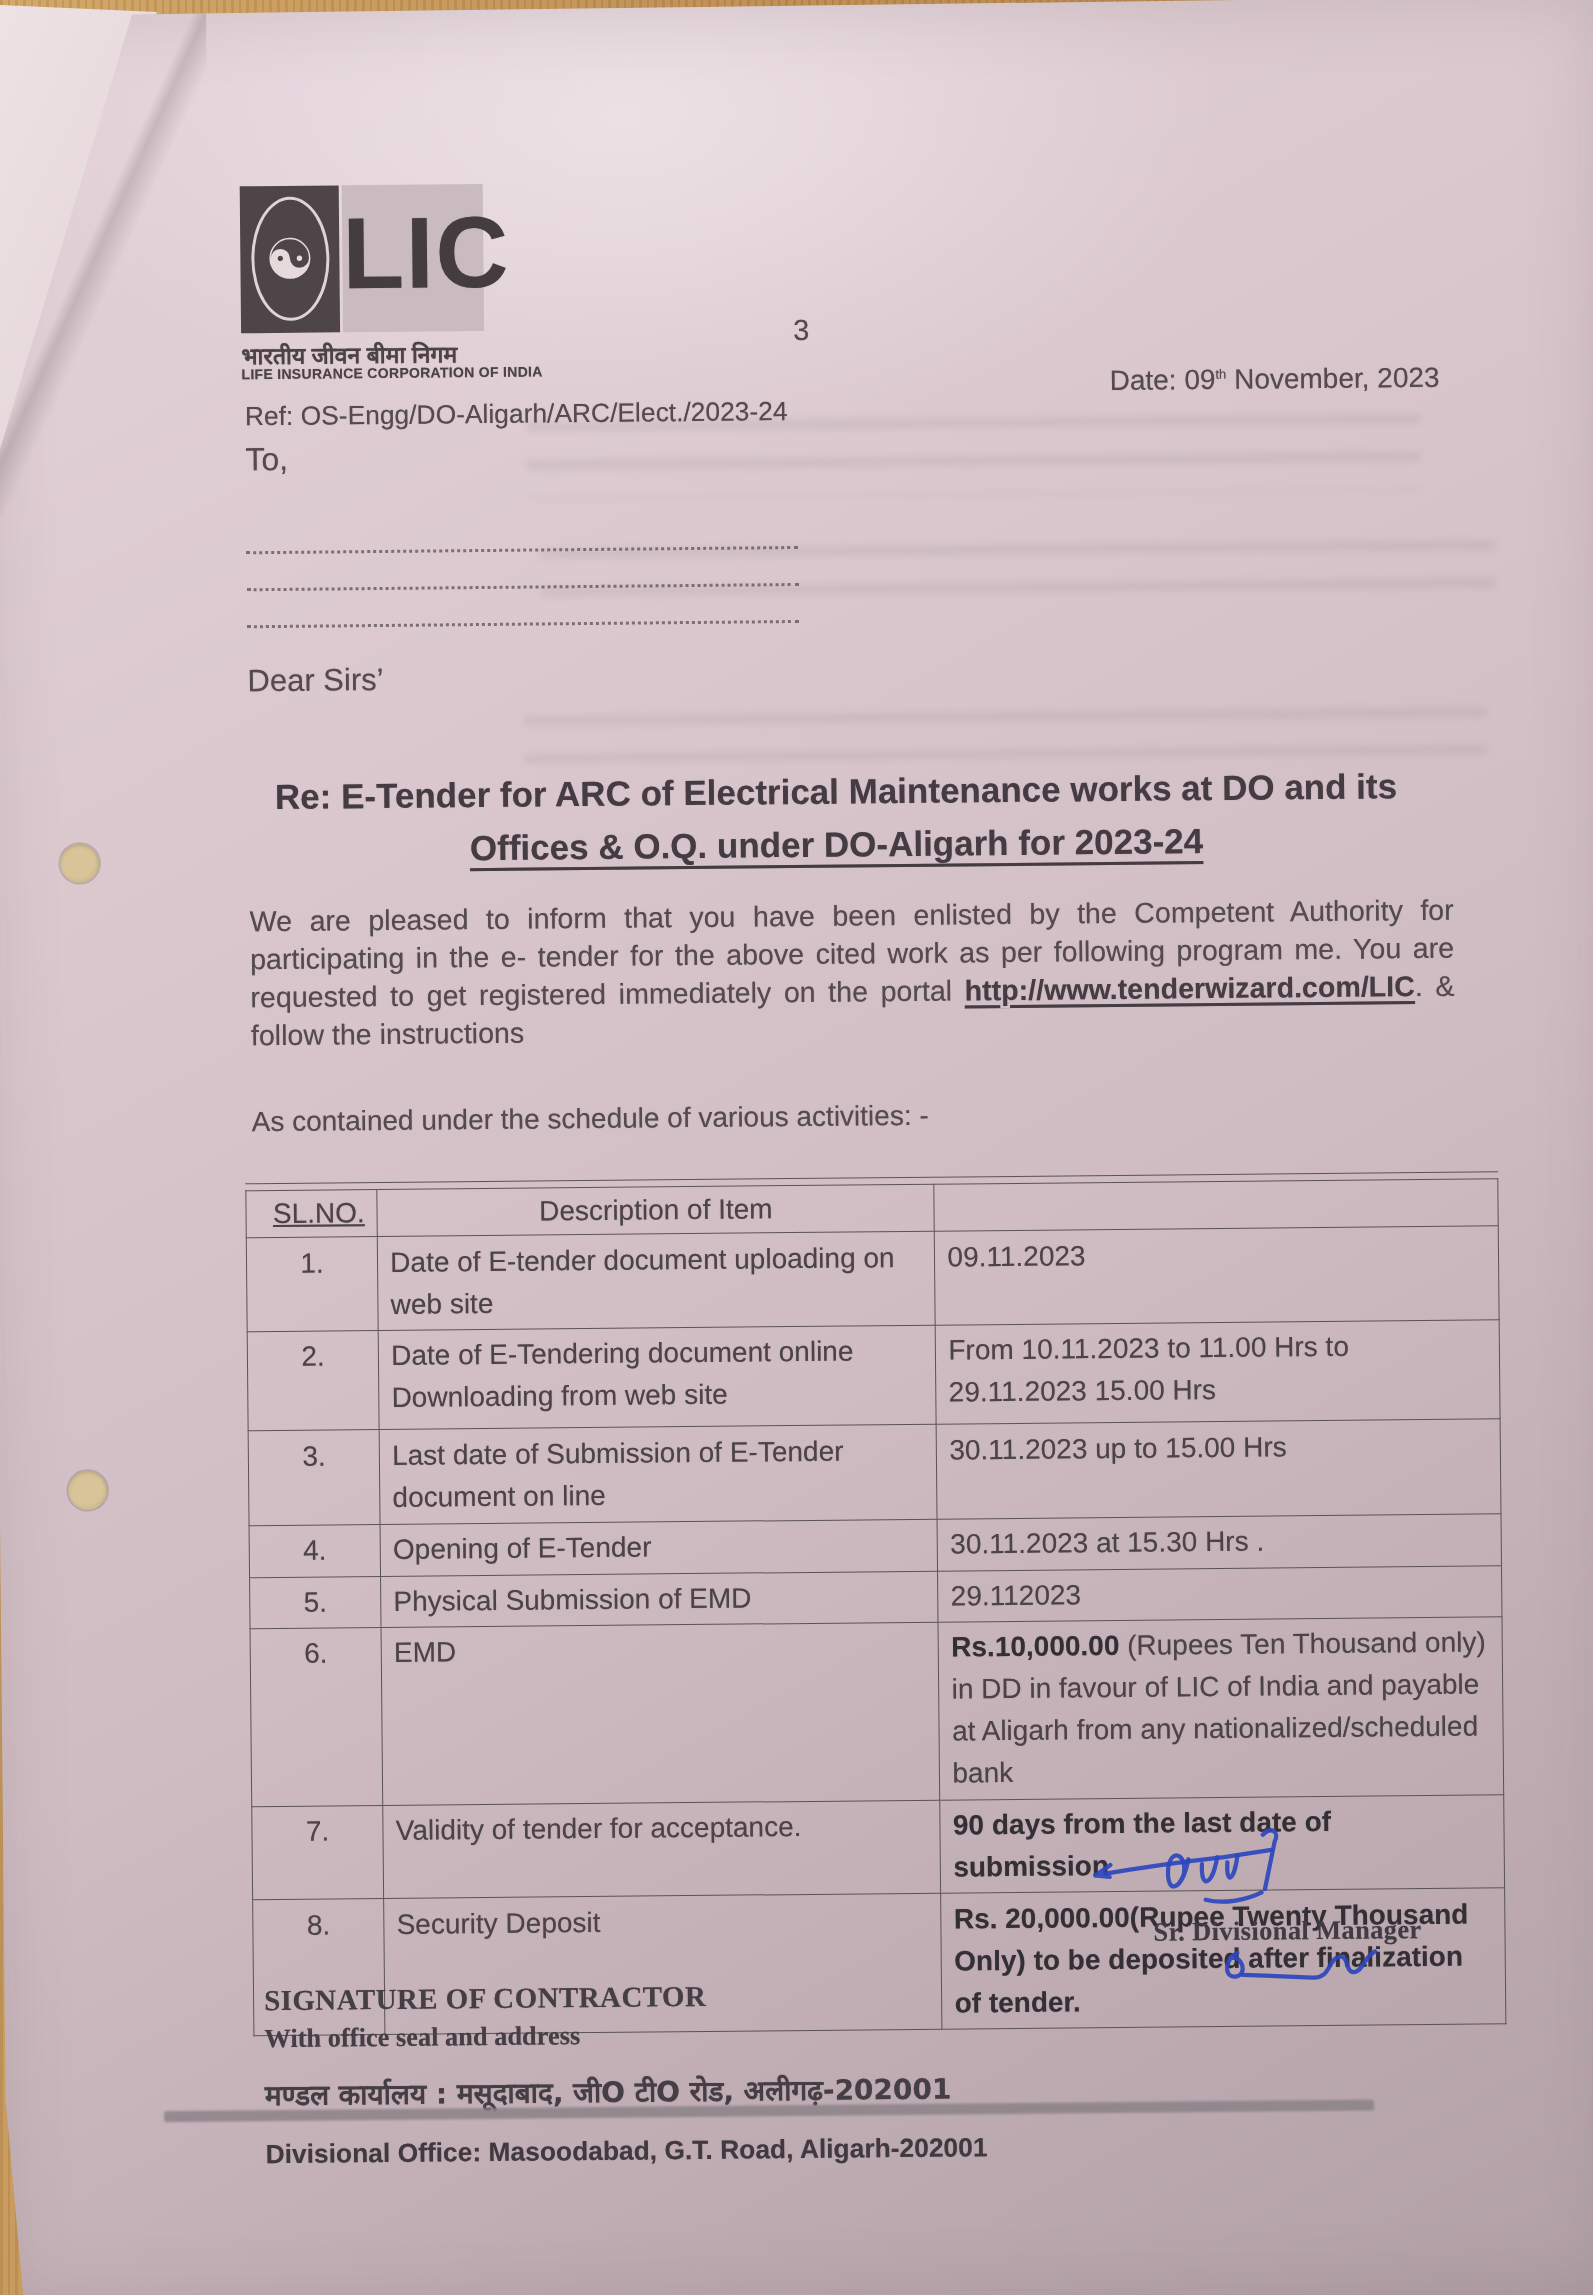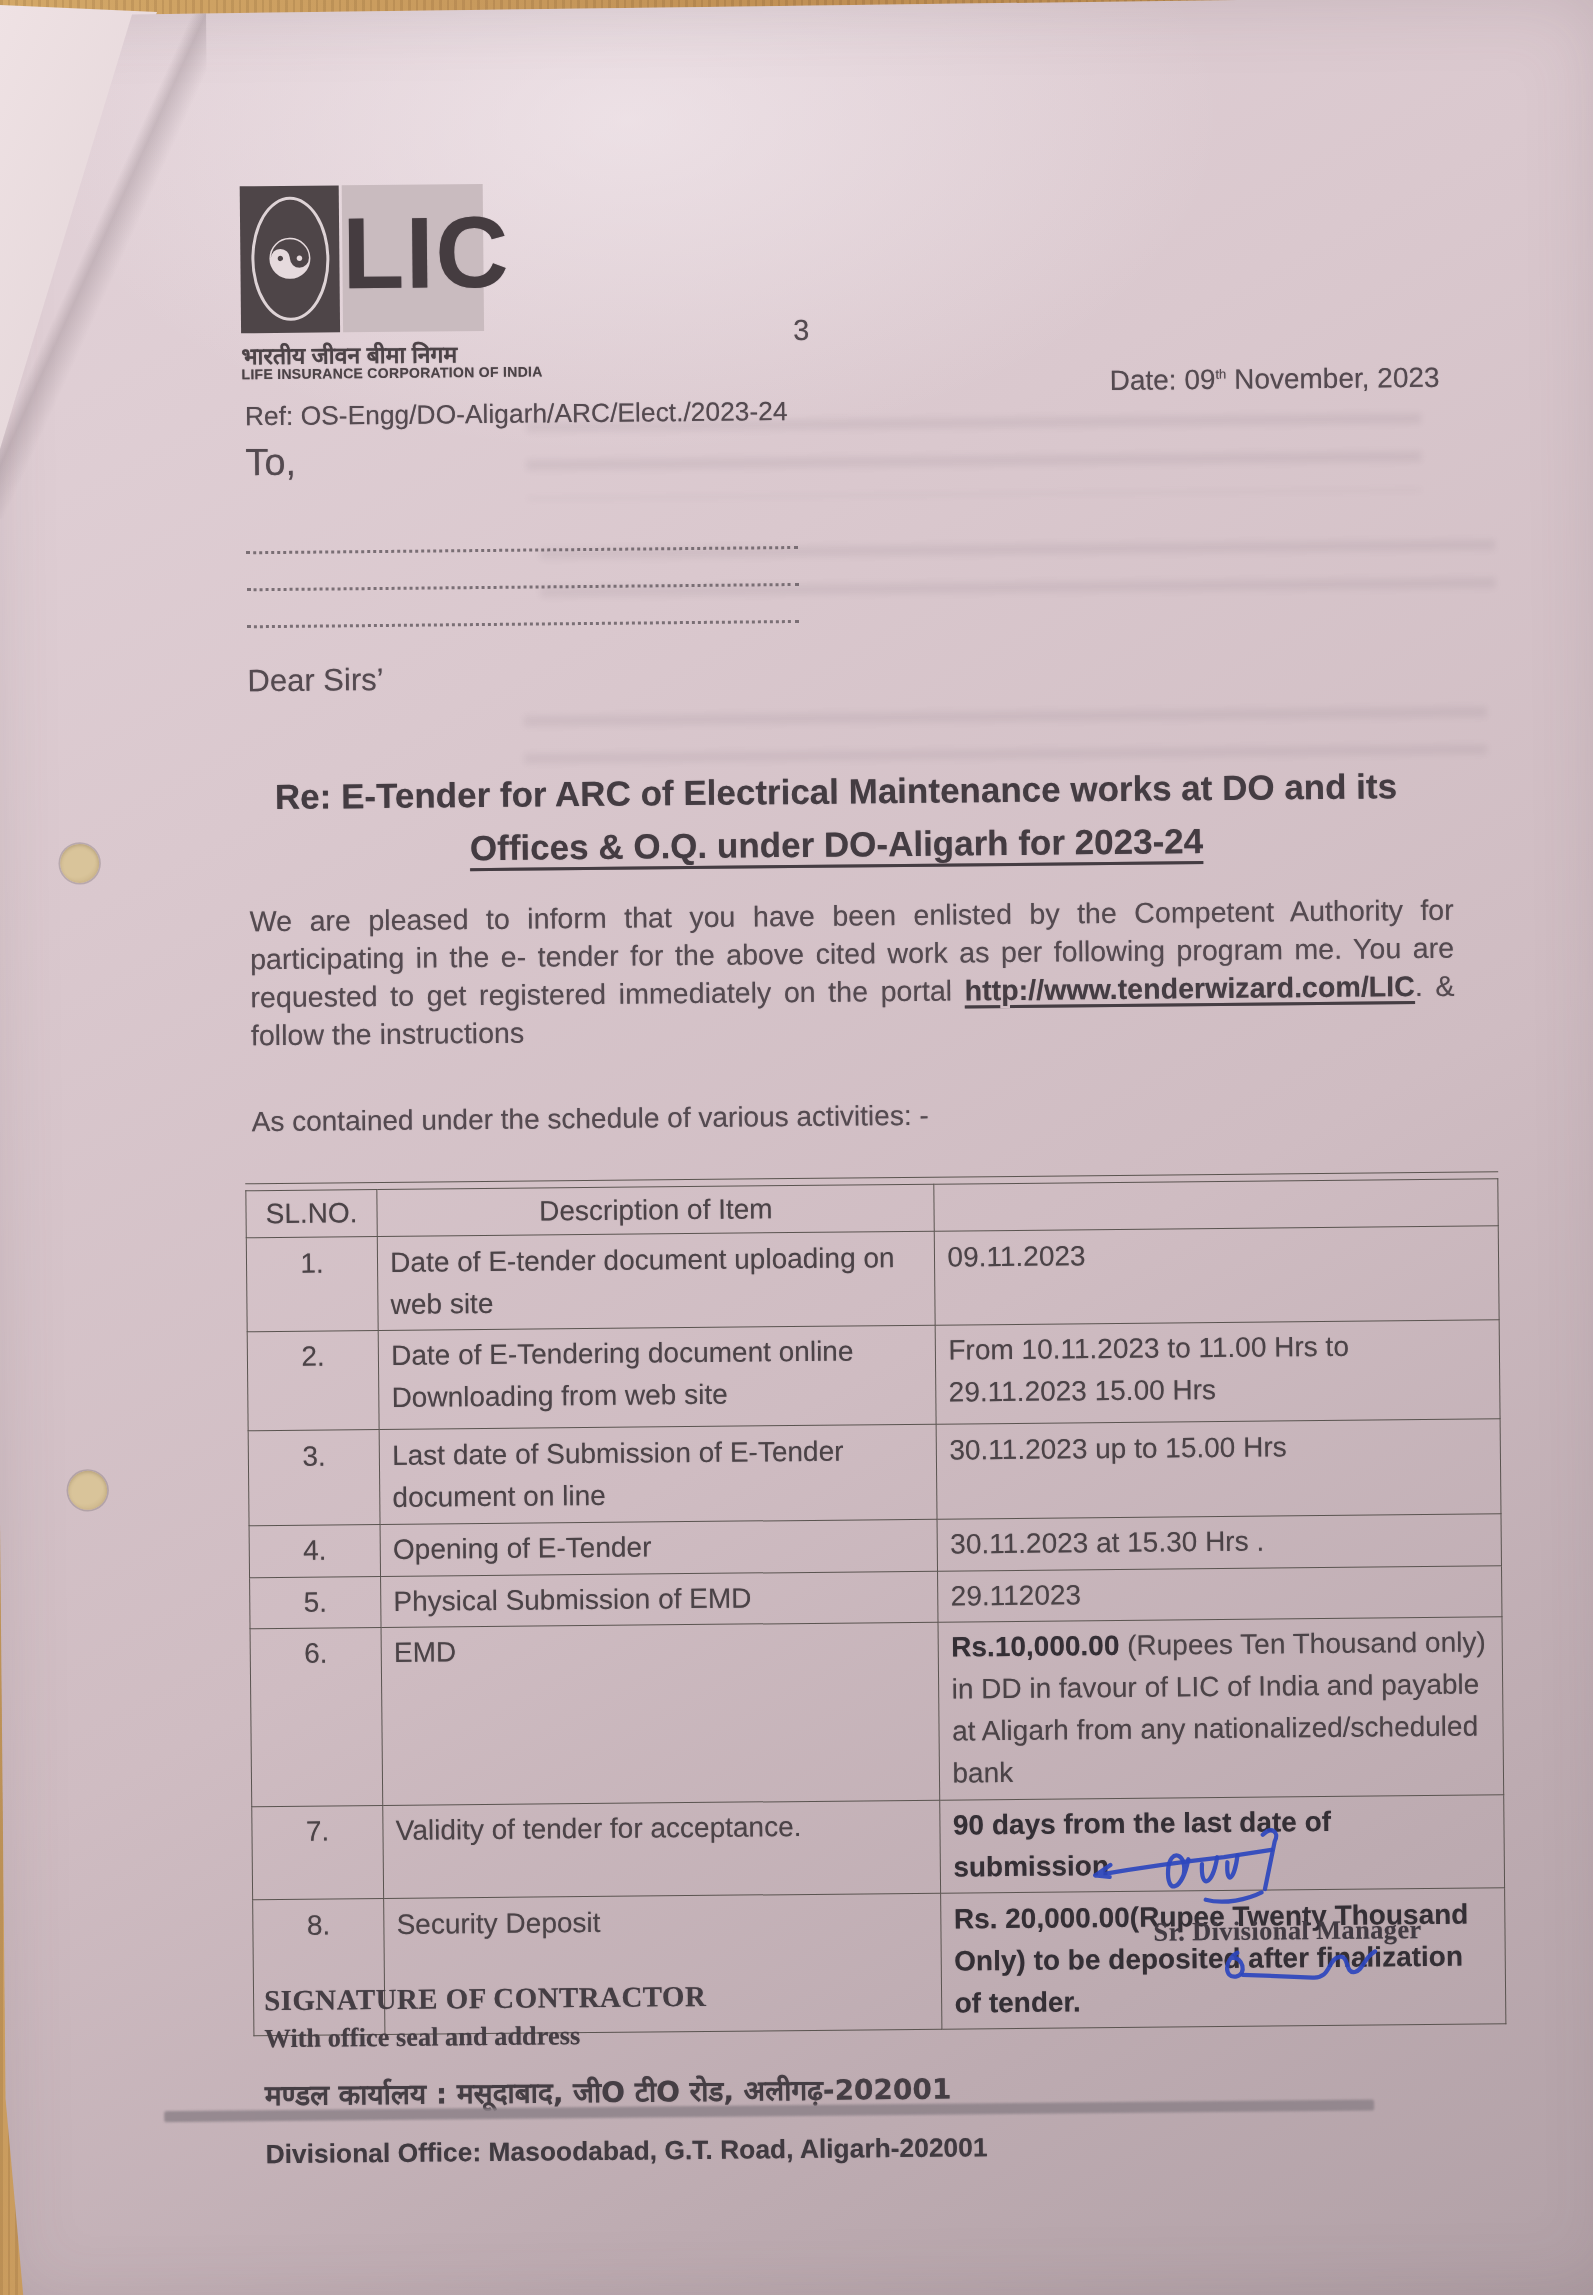--- a/index.html
+++ b/index.html
@@ -46,21 +46,21 @@
     font-family:"Liberation Sans", sans-serif;letter-spacing:1.7px;
   }
   .logo-hindi{left:249px;top:334px;font-weight:700;font-size:23px;color:#4c4347;}
   .logo-eng{left:249px;top:361px;font-weight:700;font-size:14px;letter-spacing:0.3px;color:#4c4347;}
   .page-num{left:801px;top:314px;font-size:29px;}
   .ref-line{left:252px;top:396px;font-size:26.4px;}
   .date-line{left:1117px;top:368px;font-size:28px;}
   .date-line sup{font-size:13px;}
 
   
-  .to-line{left:252px;top:436px;font-size:38px;}
+  .to-line{left:252px;top:436px;font-size:32px;}
   .dotted{border-bottom:3.4px dotted #6a6066;width:552px;height:0;opacity:.85;}
   .dot1{left:252px;top:546px;} .dot2{left:252px;top:583px;} .dot3{left:252px;top:620px;}
   .salutation{left:252px;top:658px;font-size:31px;}
   .subject{left:247px;top:765px;width:1185px;text-align:center;font-weight:700;font-size:35px;color:#443c42;line-height:53px;}
   .subject .u{text-decoration:underline;text-underline-offset:7.7px;text-decoration-thickness:2.6px;}
   .body-par{left:252px;top:897px;width:1204px;font-size:28.6px;line-height:38px;text-align:justify;}
   .body-par b{color:#453d43;}
   .body-par .url{font-weight:700;text-decoration:underline;text-underline-offset:5.1px;text-decoration-thickness:2.6px;}
   .schedule-intro{left:252px;top:1101px;font-size:28px;}
 
@@ -68,21 +68,21 @@
   .pre-rule{left:245px;top:1178px;width:1253px;height:0;border-top:1.7px solid #5a544f;}
   table.sched{
     position:absolute;left:245px;top:1185px;width:1253px;border-collapse:collapse;
     font-size:28px;color:#4b4347;
   }
   table.sched th, table.sched td{
     border:1.7px solid #5a5450;vertical-align:top;padding:4.3px 12px;line-height:42px;
     text-shadow:0 0 0.9px rgba(84,74,80,.5);
   }
   table.sched th{font-weight:400;height:38px;line-height:38px;}
-  th.h-no{width:107px;text-align:center;padding-left:8.5px;}
+  th.h-no{width:107px;text-align:right;padding-left:8.5px;text-decoration:underline;}
   th.h-desc{width:552px;text-align:center;}
   th.h-val{width:552px;}
   td.c-no{text-align:center;}
   td.c-val b{color:#342f35;}
   td.c-val.bold{font-weight:700;color:#342f35;}
   tr.r1 td{height:82px;} tr.r2 td{height:90px;} tr.r3 td{height:85px;}
   tr.r4 td{height:34px;} tr.r5 td{height:32px;} tr.r6 td{height:119px;}
   tr.r7 td{height:34px;} tr.r8 td{height:78px;}
 
   

